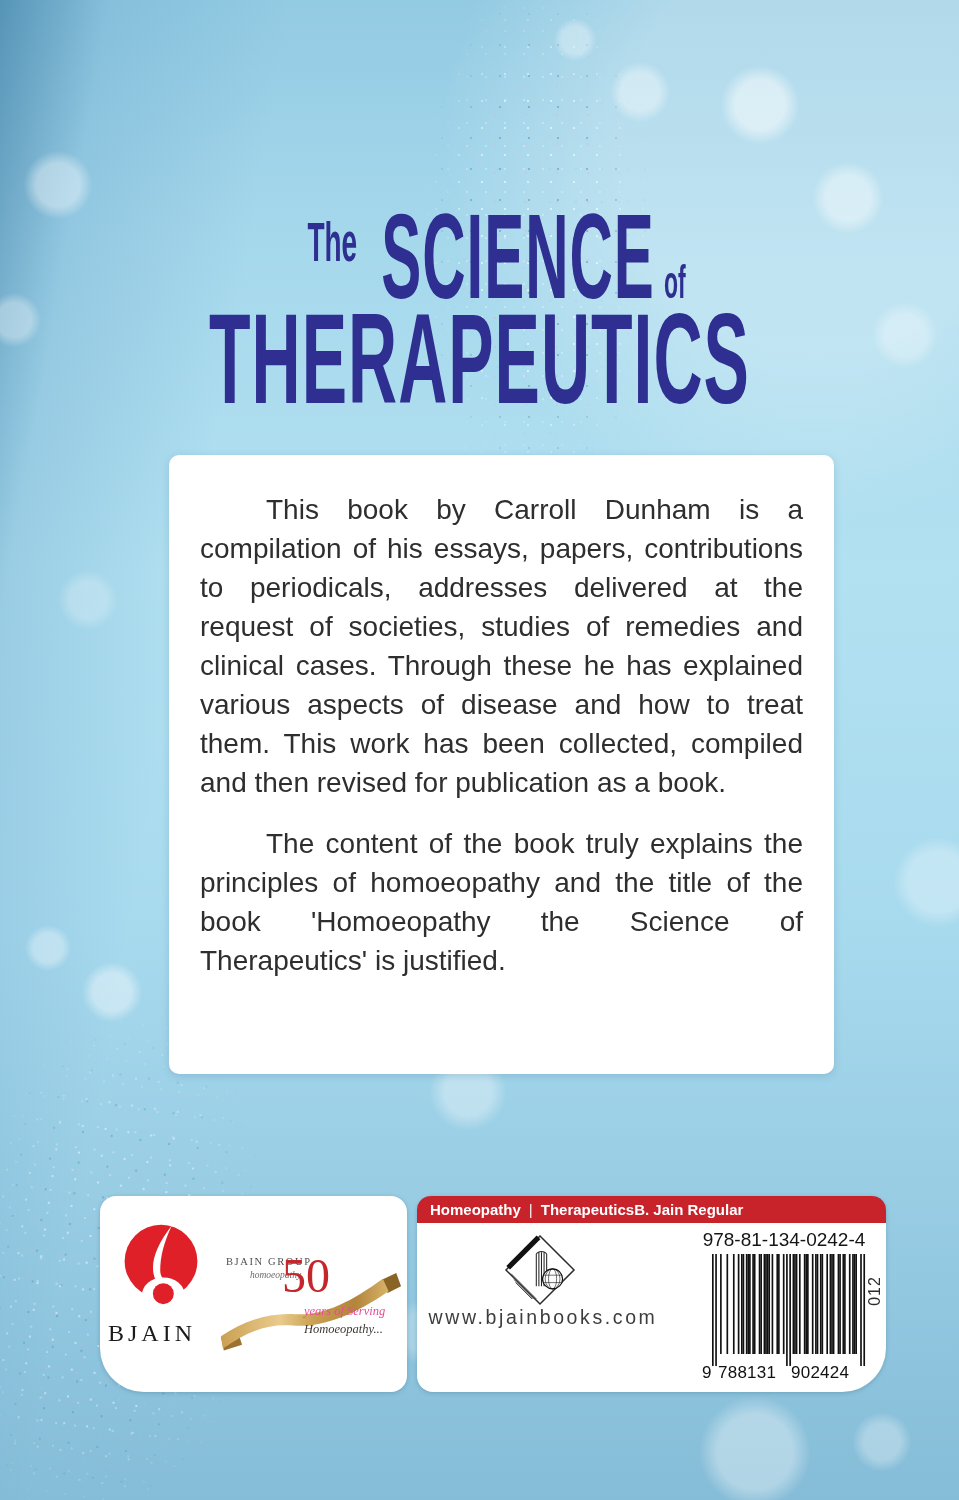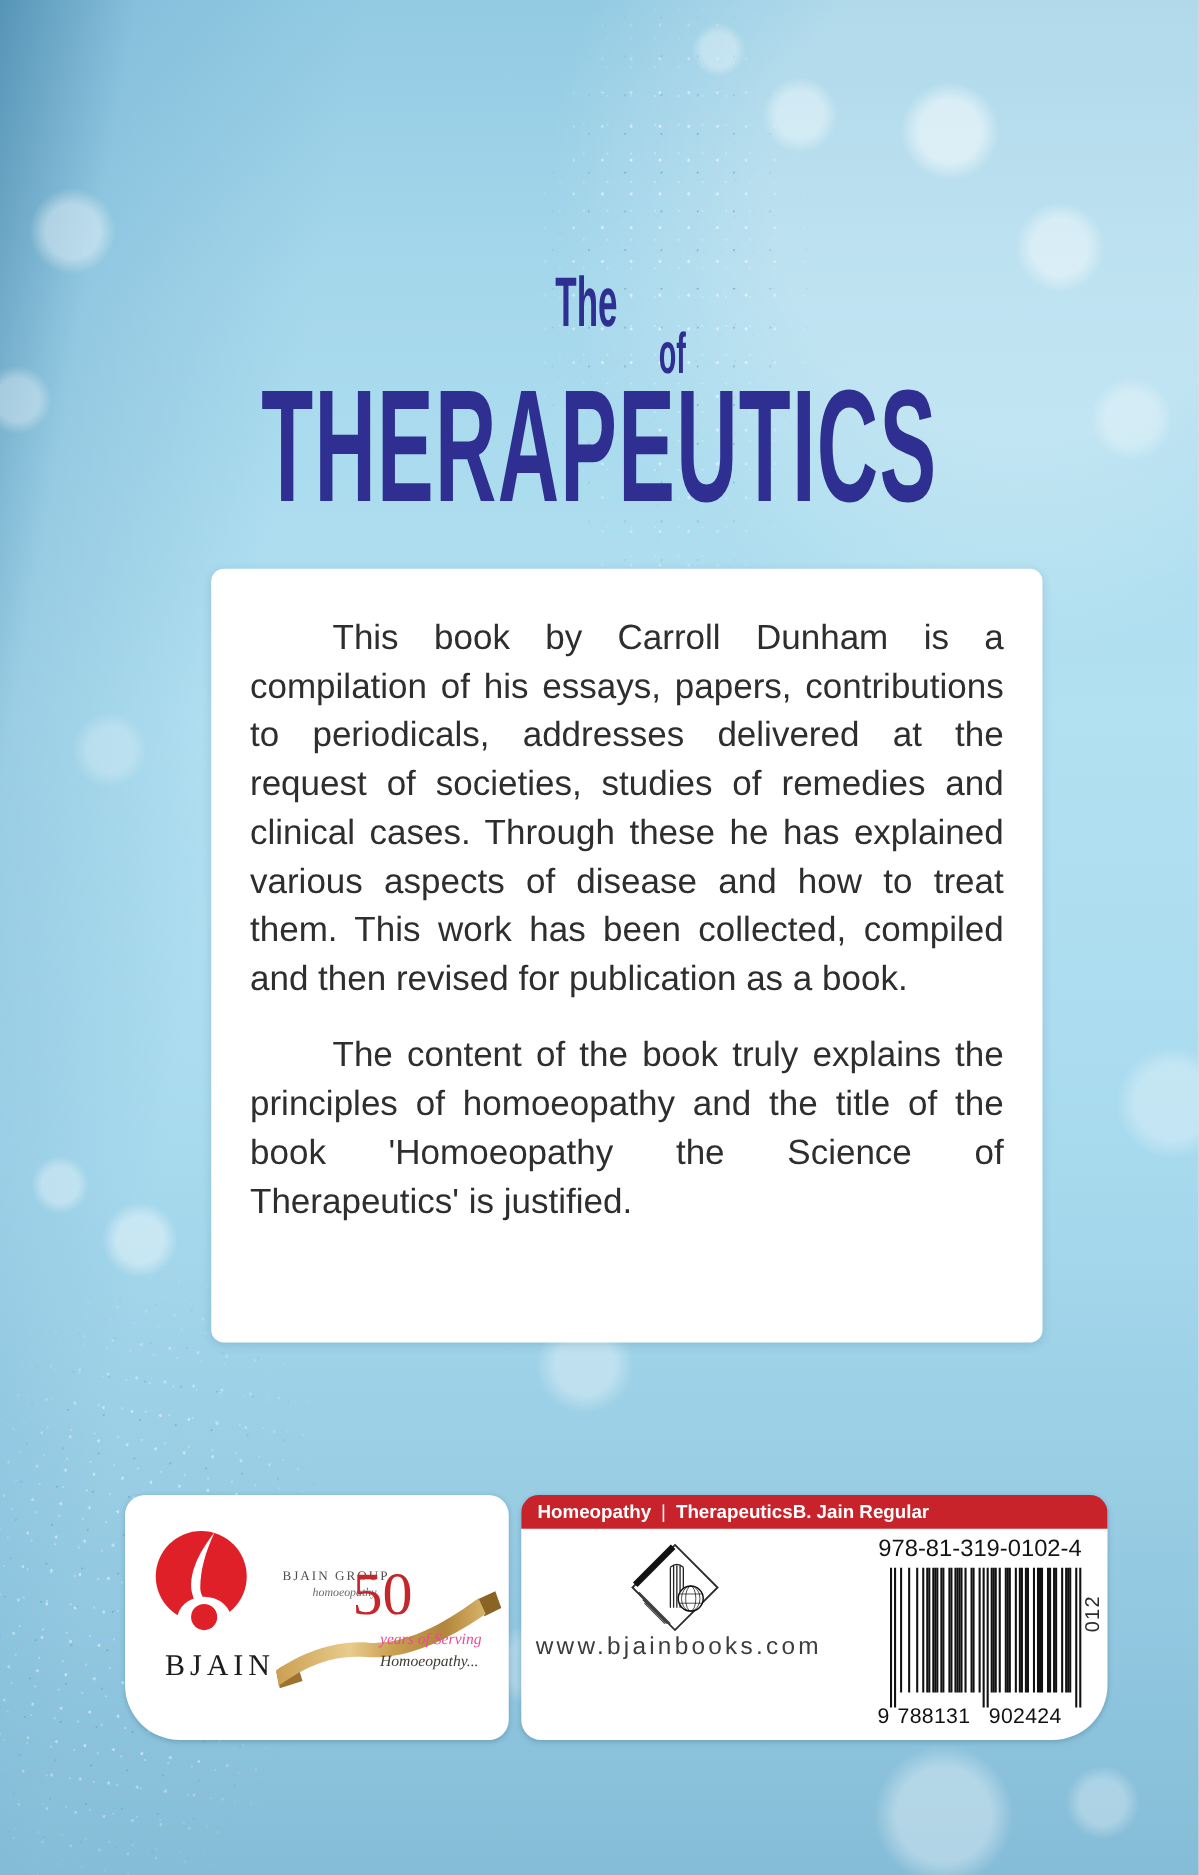--- a/index.html
+++ b/index.html
@@ -74,21 +74,21 @@
   .desc-box p + p{ margin-top:22px; }
 
   
   .card{ position:absolute; top:1196px; height:196px; background:#fff;
          box-shadow:0 1px 4px rgba(20,70,100,.25); }
   .card-left{ left:100px; width:307px; border-radius:16px 16px 16px 44px; }
   .card-right{ left:417px; width:469px; border-radius:16px 16px 44px 16px; }
 
   
   .bjain-logo{ position:absolute; left:22px; top:28px; width:78px; height:96px; }
-  .bjain-name{ position:absolute; left:8px; top:124px; width:112px; text-align:right;
+  .bjain-name{ position:absolute; left:8px; top:124px; width:112px; text-align:left;
                font-family:"Liberation Serif", serif; font-size:24px; letter-spacing:4px; color:#1c1c1c; }
   .fifty{ position:absolute; left:120px; top:46px; width:182px; height:136px; font-family:"Liberation Serif", serif; }
   .fifty .group{ position:absolute; left:6px; top:14px; font-size:10.5px; letter-spacing:1.6px; color:#4f4f4f; }
   .fifty .celeb{ position:absolute; left:30px; top:28px; font-size:9.5px; font-style:italic; color:#6a6a6a; }
   .fifty .ribbon{ position:absolute; left:0; top:22px; width:182px; height:106px; }
   .fifty .num{ position:absolute; left:62px; top:10px; font-size:48px; line-height:1; color:#c5262b; }
   .fifty .tag1{ position:absolute; left:84px; top:62px; font-size:12.5px; font-style:italic; color:#ec4899; }
   .fifty .tag2{ position:absolute; left:84px; top:80px; font-size:12.5px; font-style:italic; color:#3e3a34; }
 
   
@@ -109,20 +109,21 @@
 </head>
 <body>
 
 <div class="poster">
   <div class="bokeh"></div>
   <div class="sparkle sparkle-mid"></div>
   <div class="sparkle sparkle-left"></div>
 
   <div class="tline title-sub">
     <span class="sub-the"><span class="stretch">The</span></span>
+    <span class="sub-science"><span class="stretch">SCIENCE</span></span>
     <span class="sub-of"><span class="stretch">of</span></span>
   </div>
   <div class="tline title-ther">
     <span class="stretch">THERAPEUTICS</span>
   </div>
 
   <div class="desc-box">
     <p>This book by Carroll Dunham is a compilation of his essays, papers, contributions to periodicals, addresses delivered at the request of societies, studies of remedies and clinical cases. Through these he has explained various aspects of disease and how to treat them. This work has been collected, compiled and then revised for publication as a book.</p>
     <p>The content of the book truly explains the principles of homoeopathy and the title of the book 'Homoeopathy the Science of Therapeutics' is justified.</p>
   </div>
@@ -188,21 +189,21 @@
         <circle cx="67" cy="62" r="13.5" stroke-width="1.6"></circle>
         <ellipse cx="67" cy="62" rx="5.5" ry="13.5" stroke-width=".8" fill="none"></ellipse>
         <ellipse cx="67" cy="62" rx="10" ry="13.5" stroke-width=".8" fill="none"></ellipse>
         <line x1="54.5" y1="57" x2="79.5" y2="57" stroke-width=".8"></line>
         <line x1="54.5" y1="67" x2="79.5" y2="67" stroke-width=".8"></line>
       </g>
     </svg>
     <div class="website">www.bjainbooks.com</div>
 
     <div class="bc-block">
-      <div class="bc-isbn">978-81-319-0102-4</div>
+      <div class="bc-isbn">978-81-134-0242-4</div>
       <svg id="bars" class="bc-svg" width="168" height="128" viewBox="0 0 168 128">
         <text x="2" y="124">9</text>
         <text x="47" y="124" text-anchor="middle" textLength="58" lengthAdjust="spacing">788131</text>
         <text x="120" y="124" text-anchor="middle" textLength="58" lengthAdjust="spacing">902424</text>
       <rect x="12.00" y="0" width="1.66" height="112" fill="#111"></rect>
           <rect x="15.22" y="0" width="1.66" height="112" fill="#111"></rect>
           <rect x="20.05" y="0" width="1.66" height="100" fill="#111"></rect>
           <rect x="26.49" y="0" width="1.66" height="100" fill="#111"></rect>
           <rect x="32.94" y="0" width="1.66" height="100" fill="#111"></rect>
           <rect x="37.77" y="0" width="1.66" height="100" fill="#111"></rect>

